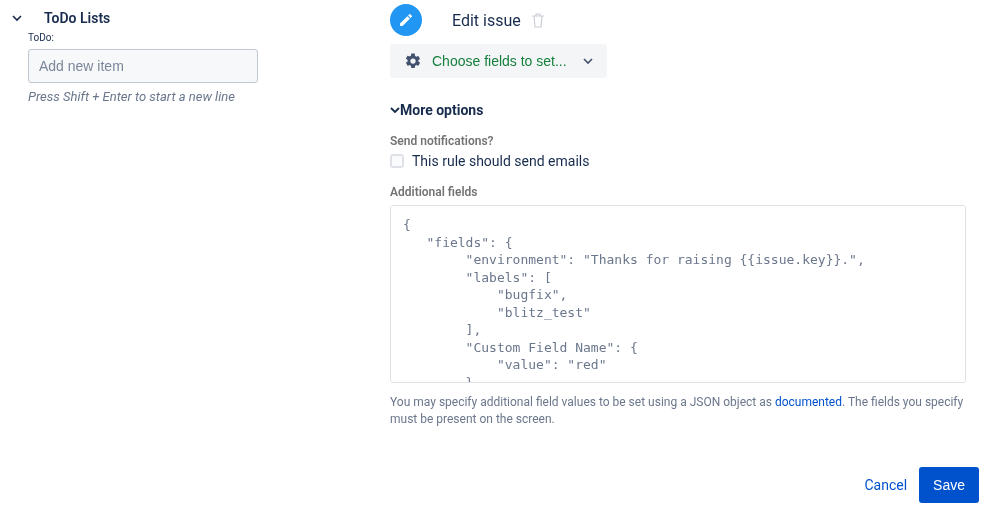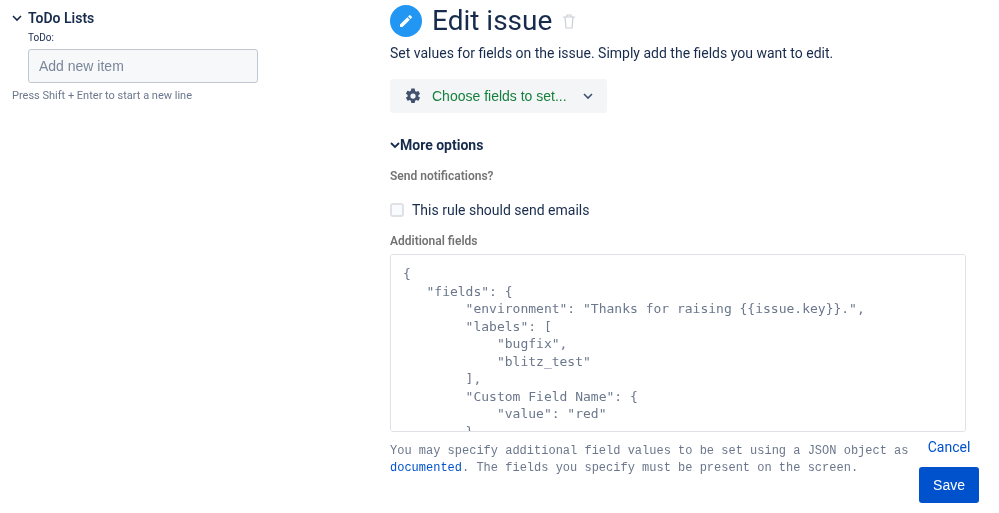--- a/index.html
+++ b/index.html
@@ -15,21 +15,21 @@
     height: 513px;
   }
   
   .left {
     width: 265px;
     padding: 10px 12px 0 10px;
   }
   .todo-header {
     display: flex;
     align-items: center;
-    gap: 4px;
+    gap: 20px;
     margin-bottom: 6px;
   }
   .chev {
     width: 14px;
     height: 14px;
     display: inline-flex;
     align-items: center;
     justify-content: center;
   }
   .todo-title {
@@ -49,24 +49,25 @@
     height: 34px;
     border: 1px solid #c1c7d0;
     border-radius: 3px;
     padding: 0 10px;
     font-size: 14px;
     color: #7a869a;
     background: #f7f8f9;
   }
   .todo-input::placeholder { color: #7a869a; }
   .hint {
-    margin-left: 2px;
+    margin-left: 18px;
     margin-top: 6px;
-    font-size: 11px;
+    font-size: 13px;
     color: #6b778c;
+    font-style: italic;
   }
   
   .right {
     flex: 1;
     padding: 4px 20px 0 125px;
     position: relative;
   }
   .title-row {
     display: flex;
     align-items: center;
@@ -76,23 +77,24 @@
   .big-icon {
     width: 32px;
     height: 32px;
     border-radius: 50%;
     background: #2196f3;
     display: flex;
     align-items: center;
     justify-content: center;
   }
   .big-title {
-    font-size: 28px;
+    font-size: 16px;
     font-weight: 400;
     color: #172b4d;
+    margin-left: 20px;
   }
   .trash {
     opacity: 0.35;
     display: inline-flex;
   }
   .desc {
     font-size: 14px;
     color: #172b4d;
     margin-bottom: 18px;
   }
@@ -121,21 +123,21 @@
   .section-label {
     font-size: 12px;
     color: #737373;
     font-weight: 600;
     margin-top: 16px;
   }
   .check-row {
     display: flex;
     align-items: center;
     gap: 8px;
-    margin-top: 19px;
+    margin-top: 5px;
     font-size: 14px;
   }
   .check-box {
     width: 14px;
     height: 14px;
     border: 2px solid #dfe1e6;
     border-radius: 3px;
     background: #fafbfc;
     display: inline-block;
   }
@@ -154,34 +156,32 @@
     background: #fff;
     line-height: 1.35;
     resize: none;
   }
   .help-text {
     font-size: 12px;
     color: #6b778c;
     margin-top: 8px;
     width: 576px;
     line-height: 1.4;
-    font-family: Liberation Mono, monospace;
   }
   .help-text a {
     color: #0052cc;
     text-decoration: none;
   }
   .footer {
     position: absolute;
     bottom: 10px;
     right: 20px;
     display: flex;
     align-items: center;
     gap: 12px;
-    flex-direction: column;
   }
   .cancel-link {
     color: #0052cc;
     font-size: 14px;
     cursor: pointer;
   }
   .save-btn {
     background: #0052cc;
     color: #fff;
     border: none;
@@ -218,21 +218,20 @@
             <path d="M3 17.25V21h3.75L17.81 9.94l-3.75-3.75L3 17.25zM20.71 7.04a1 1 0 0 0 0-1.41l-2.34-2.34a1 1 0 0 0-1.41 0l-1.83 1.83 3.75 3.75 1.83-1.83z" fill="#fff"></path>
           </svg>
       </span>
       <span class="big-title">Edit issue</span>
       <span class="trash">
         <svg width="14" height="16" viewBox="0 0 14 16">
             <path d="M1 4h12M5 4V2h4v2M3 4l1 11h6l1-11" fill="none" stroke="#6b778c" stroke-width="1.2"></path>
           </svg>
       </span>
     </div>
-    <div class="desc">Set values for fields on the issue. Simply add the fields you want to edit.</div>
 
     <button class="choose-btn">
       <svg class="gear" viewBox="0 0 24 24">
           <path fill="#42526e" d="M19.14 12.94a7.14 7.14 0 0 0 .05-.94 7.14 7.14 0 0 0-.05-.94l2.03-1.58a.5.5 0 0 0 .12-.64l-1.92-3.32a.5.5 0 0 0-.61-.22l-2.39.96a7.03 7.03 0 0 0-1.62-.94l-.36-2.54A.5.5 0 0 0 13.9 2h-3.8a.5.5 0 0 0-.49.42l-.36 2.54c-.58.24-1.12.55-1.62.94l-2.39-.96a.5.5 0 0 0-.61.22L2.71 8.48a.5.5 0 0 0 .12.64l2.03 1.58c-.03.31-.05.63-.05.94s.02.63.05.94l-2.03 1.58a.5.5 0 0 0-.12.64l1.92 3.32c.13.22.4.31.61.22l2.39-.96c.5.39 1.04.7 1.62.94l.36 2.54c.4.24.25.42.49.42h3.8c.24 0 .45-.18.49-.42l.36-2.54c.58-.24 1.12-.55 1.62-.94l2.39.96c.21.09.48 0 .61-.22l1.92-3.32a.5.5 0 0 0-.12-.64l-2.03-1.58zM12 15.5A3.5 3.5 0 1 1 12 8.5a3.5 3.5 0 0 1 0 7z"></path>
         </svg>
       <span>Choose fields to set...</span>
       <span class="dd">
         <svg width="10" height="10" viewBox="0 0 10 10">
             <path d="M1 3 L5 7 L9 3" fill="none" stroke="#42526e" stroke-width="1.6"></path>
           </svg>

